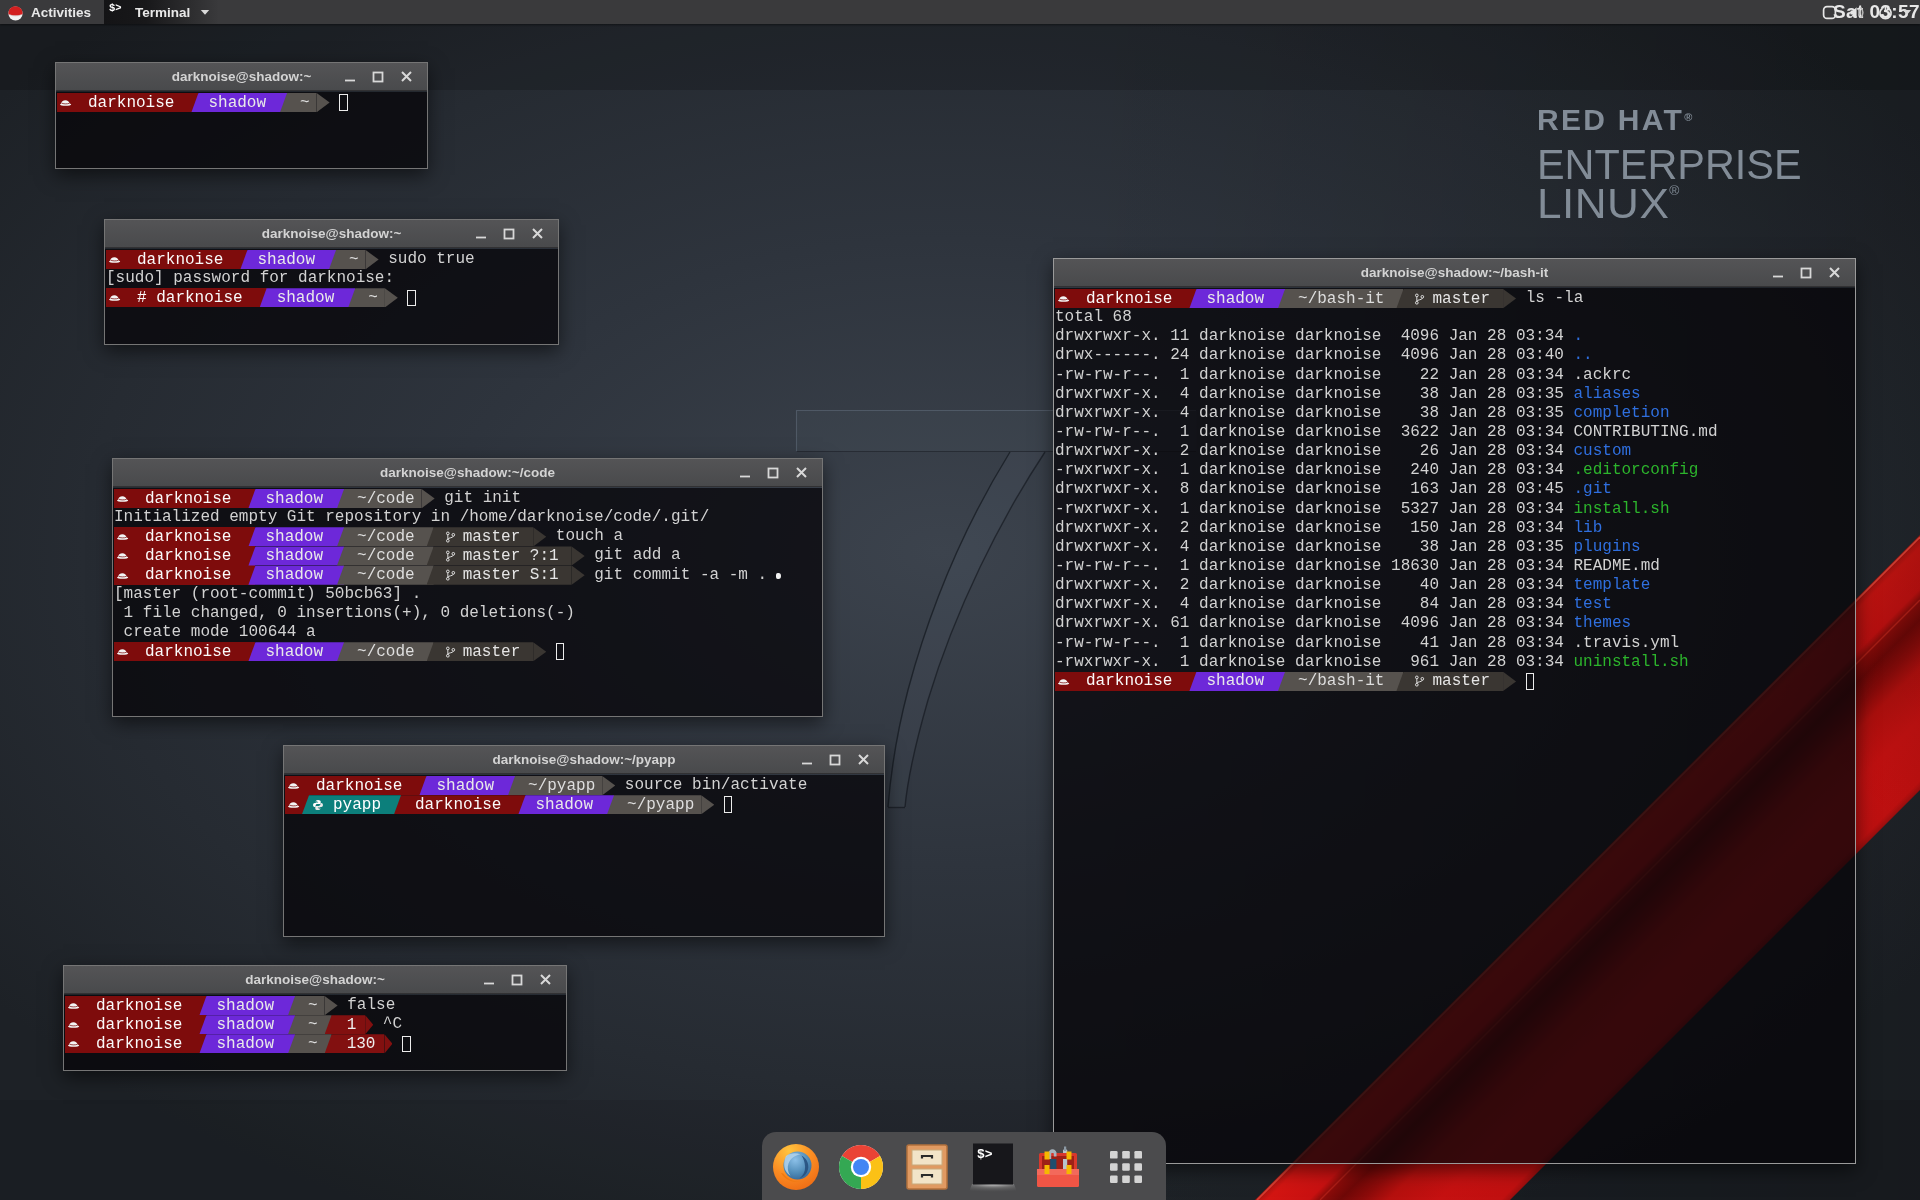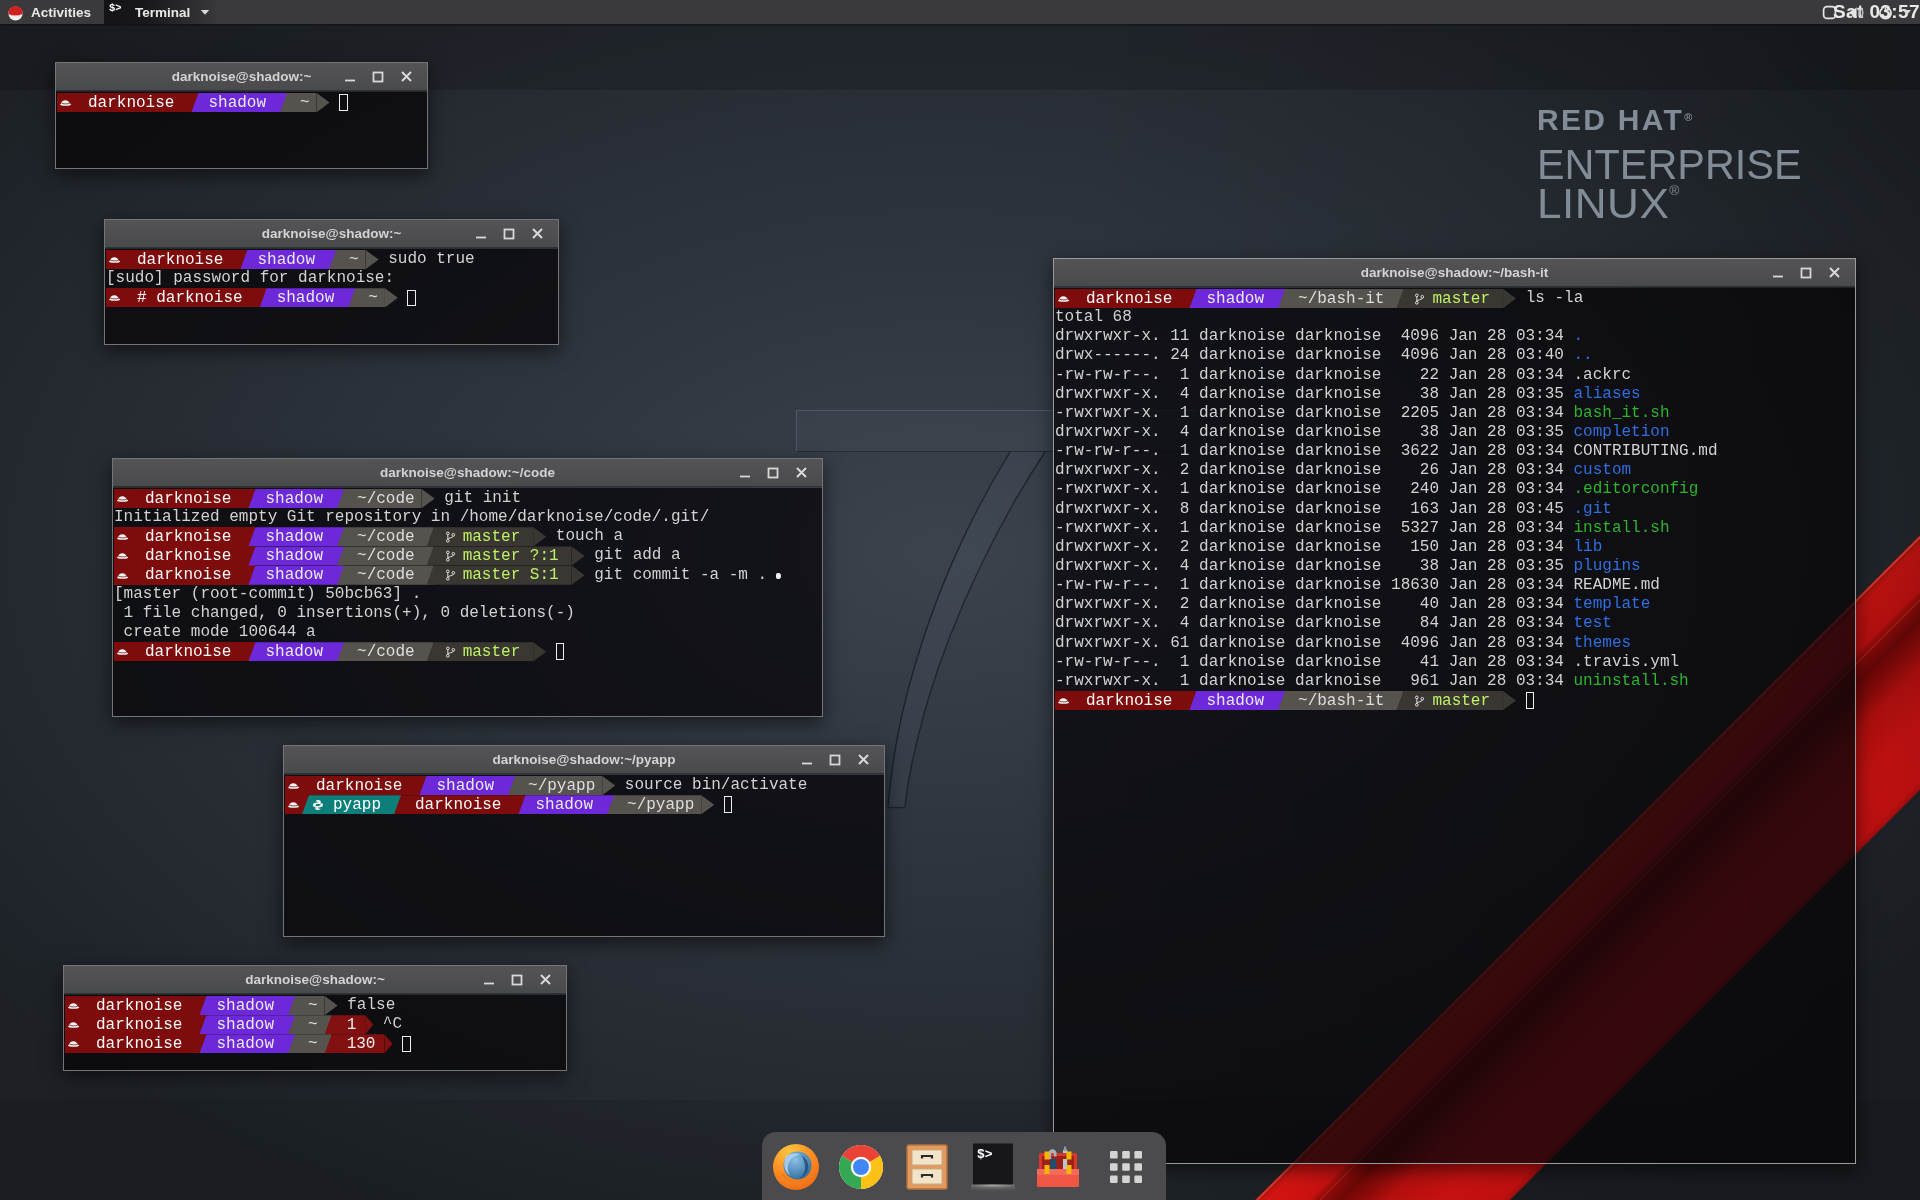--- a/index.html
+++ b/index.html
@@ -30,21 +30,21 @@
 .term{position:absolute;left:0;right:0;bottom:0;background:rgba(7,6,10,0.75);padding:1px 0 0 1px;
  font-family:"Liberation Mono",monospace;font-size:16px;color:#d2d2d2;overflow:hidden}
 .t{white-space:pre;height:19.15px;line-height:19.15px}
 .pl{display:flex;height:19.15px;white-space:pre}
 .sg{display:flex;align-items:center;color:#ededed}
 .sg b{font-weight:normal;color:#fafafa}
 .sl{margin-left:-7px;clip-path:polygon(7px 0,100% 0,100% 100%,0 100%)}
 .c1{background:#7e0c0c}
 .c2{background:#6d28d9;color:#e9e9e9}
 .c3{background:#56524e;color:#dedede}
-.c4{background:#3a3632;color:#bef264}
+.c4{background:#3a3632;color:#e5e5e5}
 .c5{background:#821010;color:#efefef}
 .cv{background:#0c7f7b;color:#fff}
 .tip{width:13px;clip-path:polygon(0 0,100% 50%,0 100%)}
 .tip.c3{background:#56524e}
 .tip.c4{background:#3a3632}
 .tip.c5{background:#821010;width:8px}
 .cmd{color:#d2d2d2;line-height:19.15px}
 .cur{width:8.6px;height:16.6px;border:1.6px solid #ececec;align-self:center;margin-left:9.6px}
 .t .b,.b{color:#2f6fdf}
 .t .g,.g{color:#2cb42c}
@@ -350,21 +350,20 @@
               <circle cx="3.6" cy="12.8" r="1.7"></circle>
               <circle cx="10.6" cy="5.2" r="1.7"></circle>
               <path d="M3.6 5.1 L3.6 11.1 M10.6 6.9 C10.6 9.6 3.6 8.4 3.6 11.1"></path>
             </g>
           </svg>master</span><span class="tip c4"></span><span class="cmd"> ls -la</span></div>
       <div class="t">total 68</div>
       <div class="t">drwxrwxr-x. 11 darknoise darknoise  4096 Jan 28 03:34 <span class="b">.</span></div>
       <div class="t">drwx------. 24 darknoise darknoise  4096 Jan 28 03:40 <span class="b">..</span></div>
       <div class="t">-rw-rw-r--.  1 darknoise darknoise    22 Jan 28 03:34 .ackrc</div>
       <div class="t">drwxrwxr-x.  4 darknoise darknoise    38 Jan 28 03:35 <span class="b">aliases</span></div>
-      <div class="t">-rwxrwxr-x.  1 darknoise darknoise  2205 Jan 28 03:34 <span class="g">bash_it.sh</span></div>
       <div class="t">drwxrwxr-x.  4 darknoise darknoise    38 Jan 28 03:35 <span class="b">completion</span></div>
       <div class="t">-rw-rw-r--.  1 darknoise darknoise  3622 Jan 28 03:34 CONTRIBUTING.md</div>
       <div class="t">drwxrwxr-x.  2 darknoise darknoise    26 Jan 28 03:34 <span class="b">custom</span></div>
       <div class="t">-rwxrwxr-x.  1 darknoise darknoise   240 Jan 28 03:34 <span class="g">.editorconfig</span></div>
       <div class="t">drwxrwxr-x.  8 darknoise darknoise   163 Jan 28 03:45 <span class="b">.git</span></div>
       <div class="t">-rwxrwxr-x.  1 darknoise darknoise  5327 Jan 28 03:34 <span class="g">install.sh</span></div>
       <div class="t">drwxrwxr-x.  2 darknoise darknoise   150 Jan 28 03:34 <span class="b">lib</span></div>
       <div class="t">drwxrwxr-x.  4 darknoise darknoise    38 Jan 28 03:35 <span class="b">plugins</span></div>
       <div class="t">-rw-rw-r--.  1 darknoise darknoise 18630 Jan 28 03:34 README.md</div>
       <div class="t">drwxrwxr-x.  2 darknoise darknoise    40 Jan 28 03:34 <span class="b">template</span></div>

